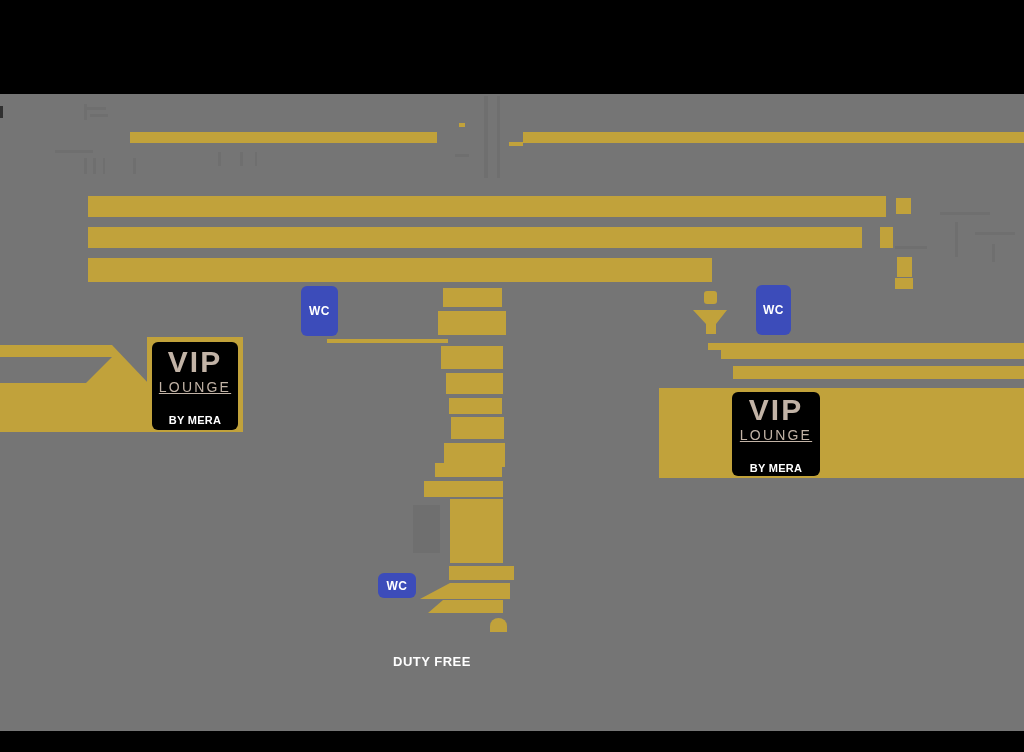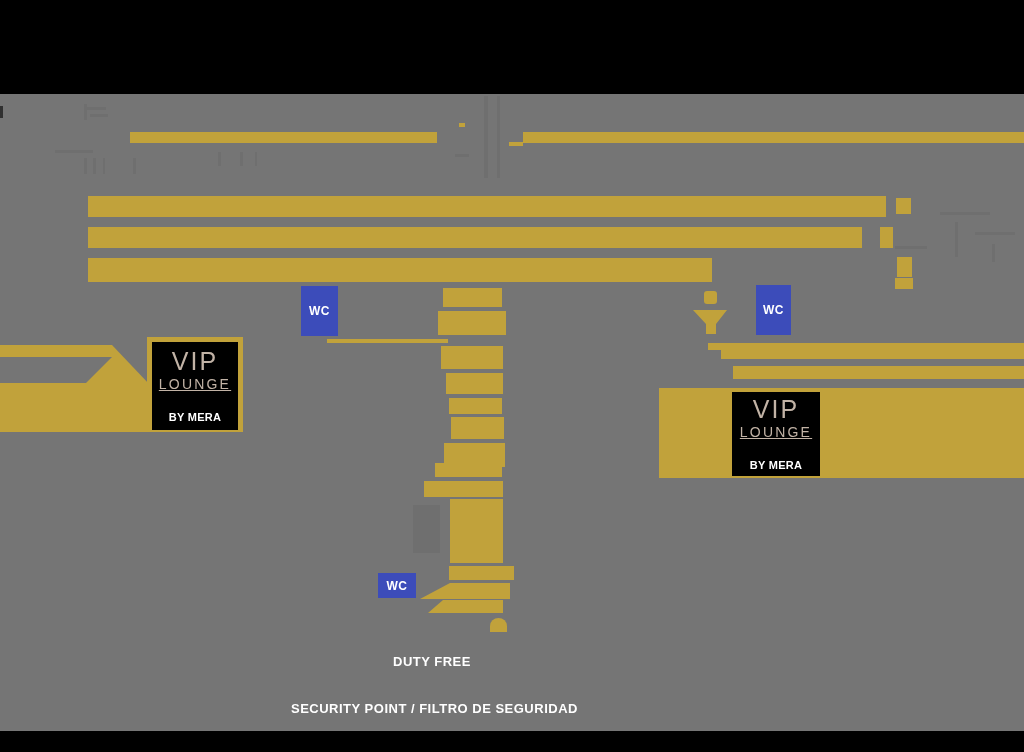--- a/index.html
+++ b/index.html
@@ -16,35 +16,35 @@
     background:var(--frame-black);
     font-family:"Liberation Sans", sans-serif;
     width:1024px;height:752px;overflow:hidden;
   }
   .screen{position:relative;width:1024px;height:752px;background:var(--frame-black);}
   .map{
     position:absolute;left:0;top:94px;width:1024px;height:637px;
     background:var(--background);
   }
   .map svg{position:absolute;left:0;top:0;}
-  .abs{position:absolute;}
+  .abs{position:absolute;border-radius:6px;}
   .wc-sign{
     background:var(--wc-blue);
     color:var(--label-text);
     display:flex;align-items:center;justify-content:center;
     font-size:12px;font-weight:700;letter-spacing:0.5px;
   }
   .vip-box{
     background:var(--frame-black);
     display:flex;flex-direction:column;align-items:center;justify-content:center;
     text-align:center;line-height:1;
   }
   .vip-line1{
     color:var(--vip-text);
-    font-size:25px;font-weight:400;letter-spacing:2px;
+    font-size:30px;font-weight:700;letter-spacing:2px;
   }
   .vip-line2{
     color:var(--vip-text);
     font-size:14px;font-weight:400;letter-spacing:2.2px;
     margin-top:3px;
     text-decoration:underline;
   }
   .vip-line3{
     color:var(--label-text);
     font-size:11px;font-weight:700;letter-spacing:0.3px;
@@ -148,16 +148,15 @@
       <div class="vip-line2">LOUNGE</div>
       <div class="vip-line3">BY MERA</div>
     </div>
     <div class="vip-box abs" style="left:732px;top:298px;width:88px;height:84px;">
       <div class="vip-line1">VIP</div>
       <div class="vip-line2">LOUNGE</div>
       <div class="vip-line3">BY MERA</div>
     </div>
 
     <div class="map-label abs" style="left:393px;top:560px;width:200px;">DUTY FREE</div>
-    <div class="map-label abs" style="left:291px;top:607px;width:400px;">SECURITY POINT / FILTRO DE SEGURIDAD</div>
 
   </div>
 </div>
 
 </body></html>

